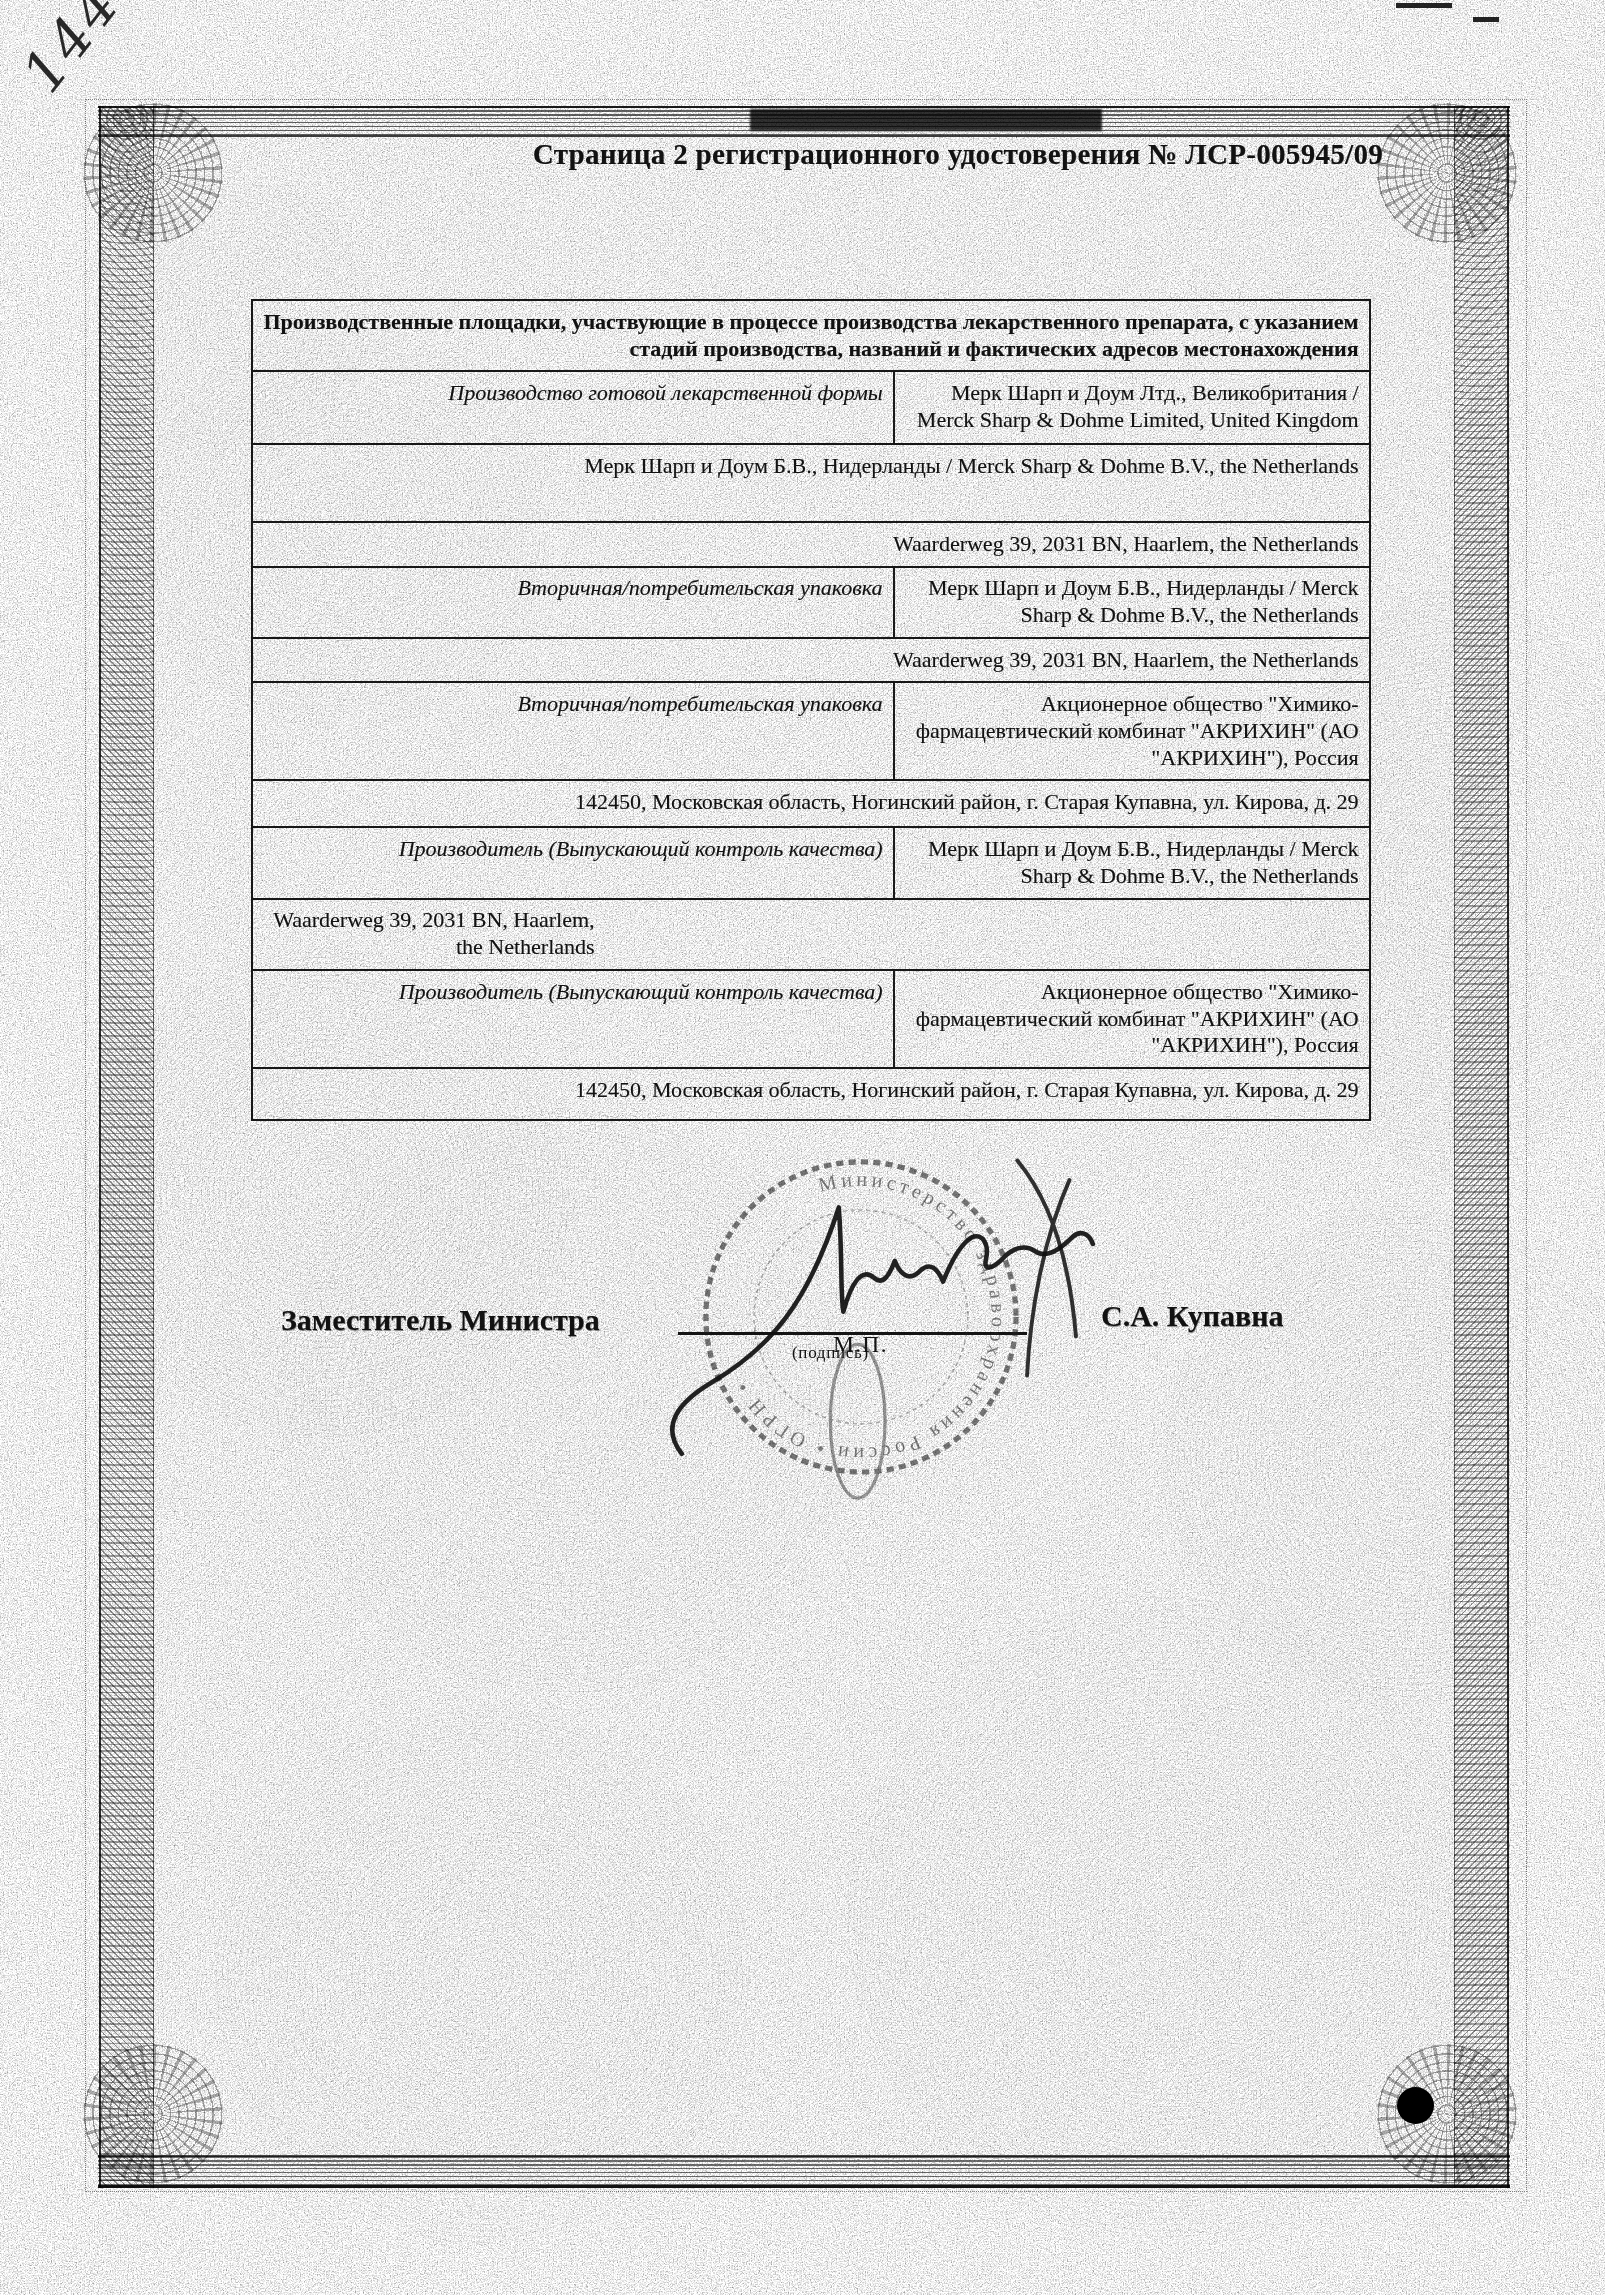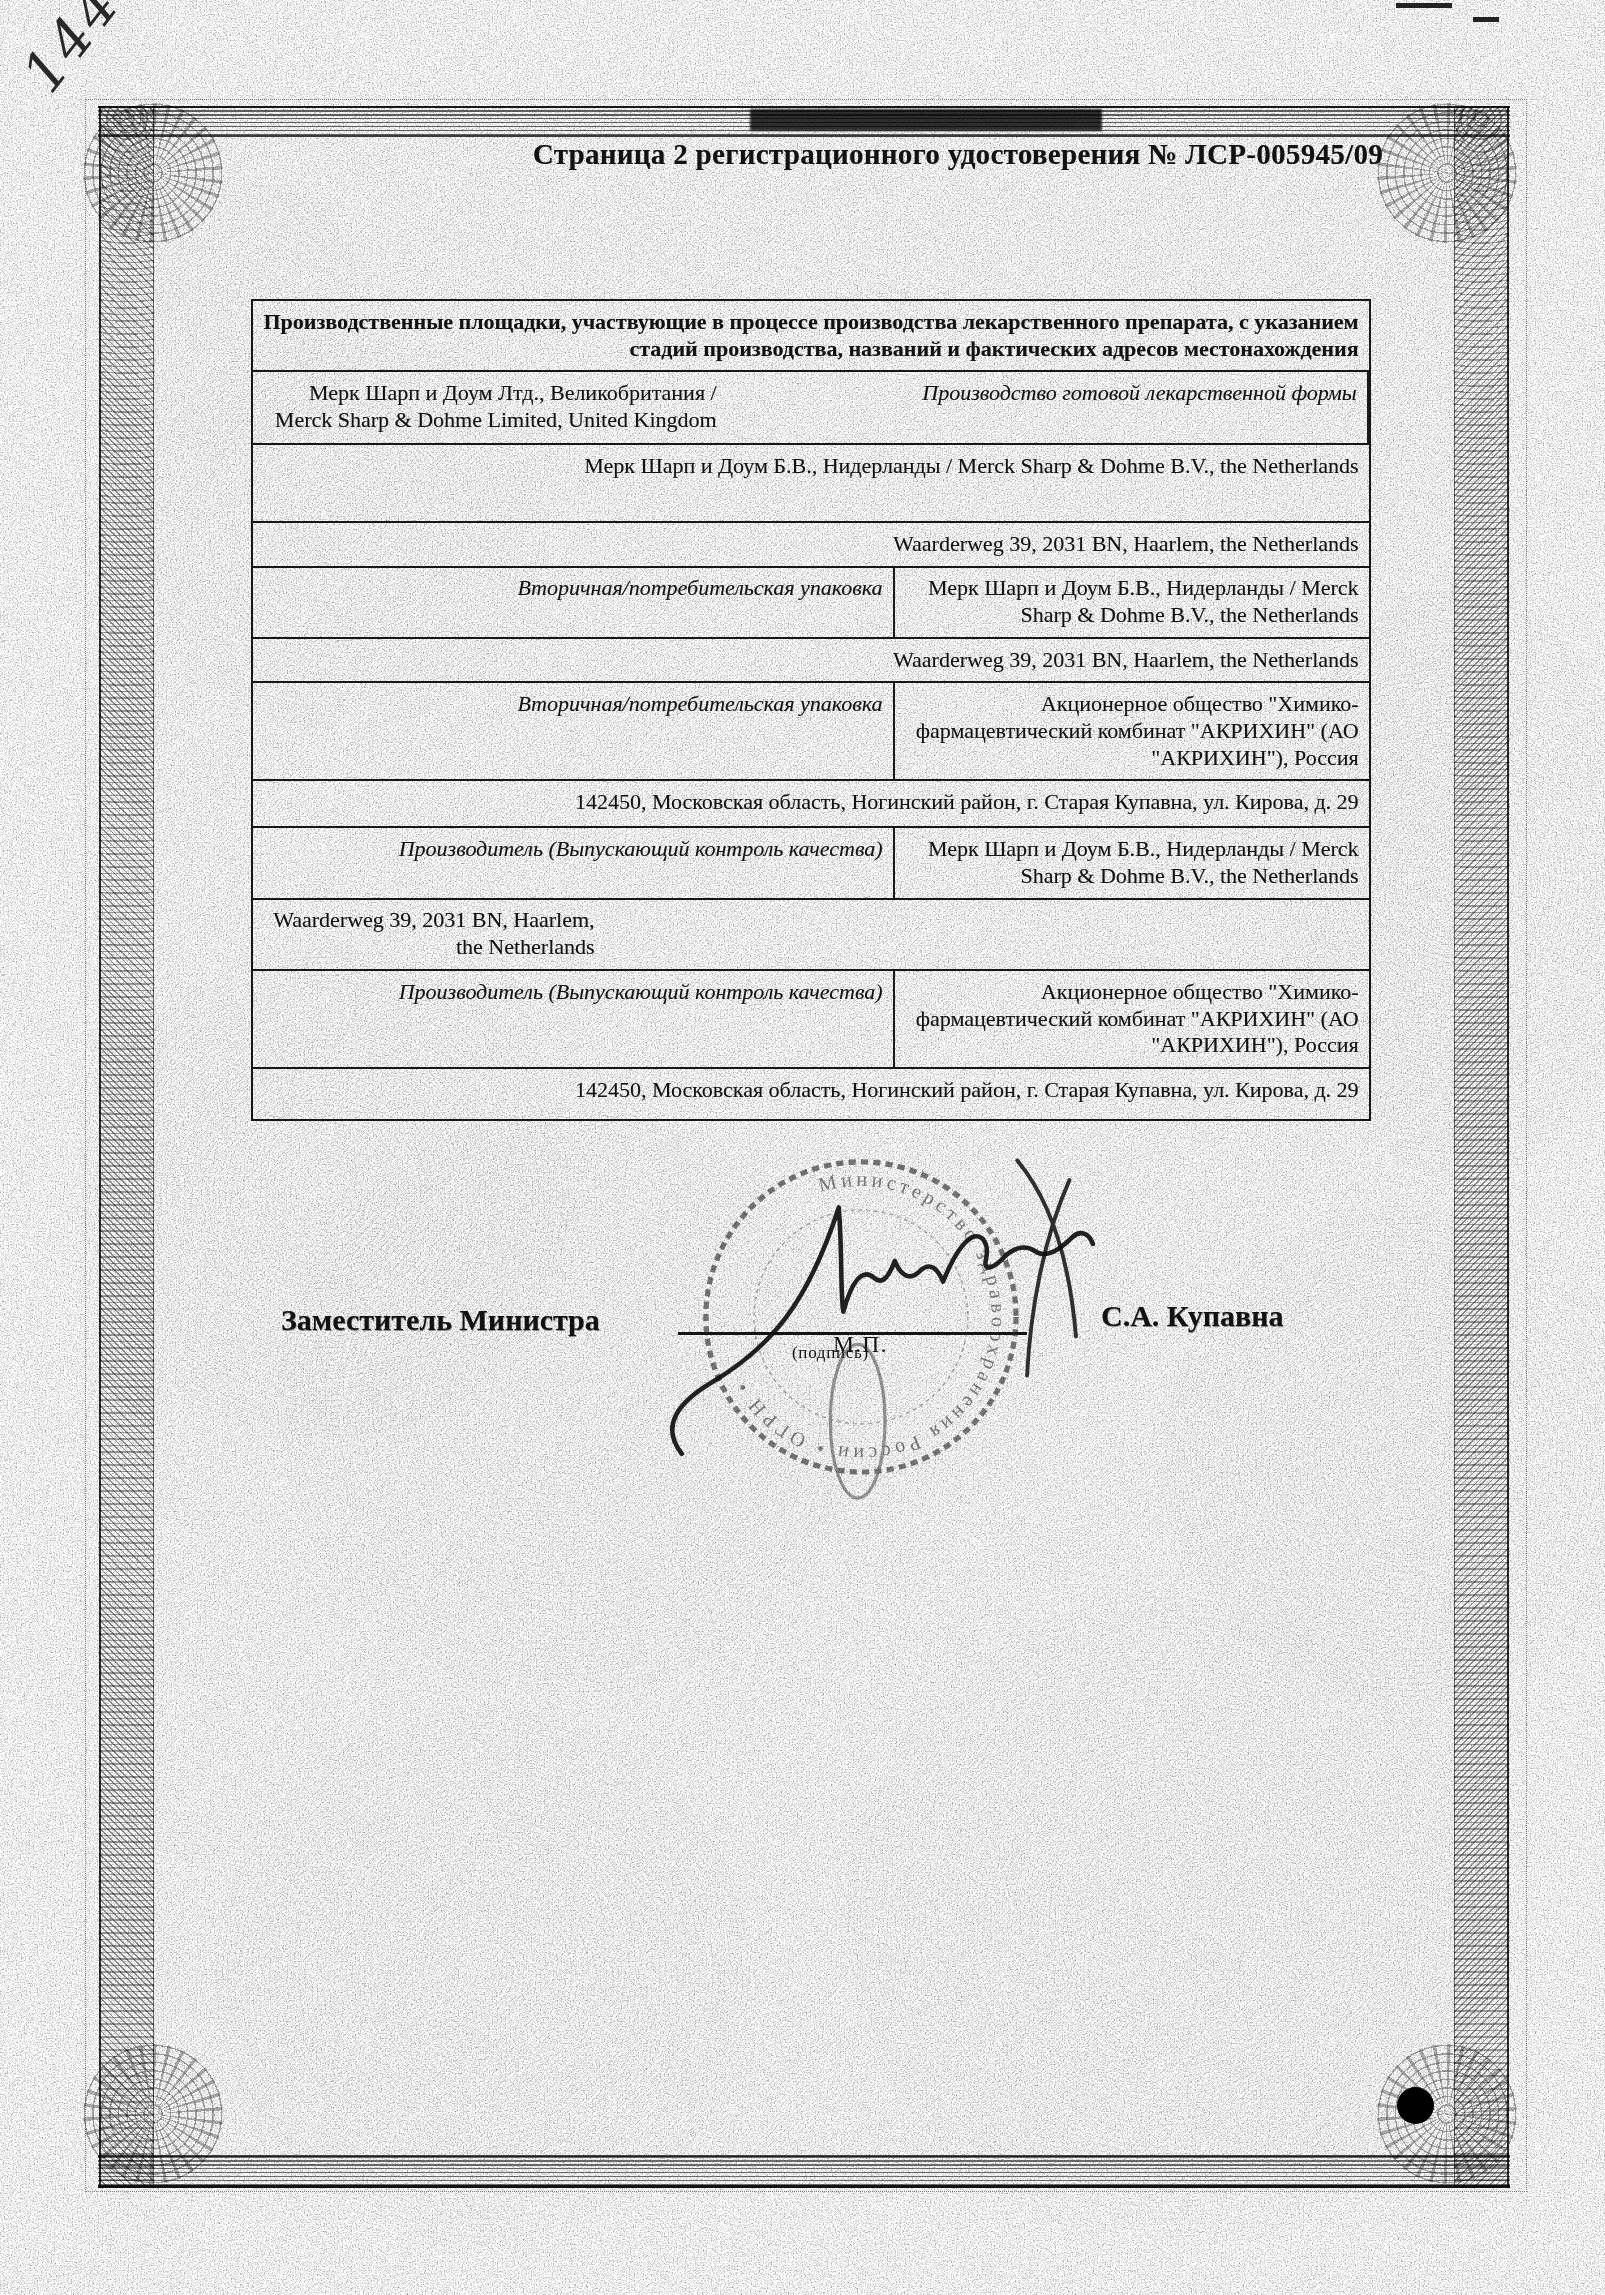--- a/index.html
+++ b/index.html
@@ -156,22 +156,22 @@
   <div class="handwritten-num">144</div>
 
   <div class="doc-title">Страница 2 регистрационного удостоверения № ЛСР-005945/09</div>
 
   <div class="sites-table">
     <div class="tr th h107">
       <div class="td full">Производственные площадки, участвующие в процессе производства лекарственного препарата, с указанием стадий производства, названий и фактических адресов местонахождения</div>
     </div>
 
     <div class="tr h112">
+      <div class="td stage">Производство готовой лекарственной формы</div>
       <div class="td comp">Мерк Шарп и Доум Лтд., Великобритания / Merck Sharp &amp; Dohme Limited, United Kingdom</div>
-      <div class="td stage">Производство готовой лекарственной формы</div>
     </div>
 
     <div class="tr h119">
       <div class="td comp">Мерк Шарп и Доум Б.В., Нидерланды / Merck Sharp &amp; Dohme B.V., the Netherlands</div>
     </div>
     <div class="tr h67">
       <div class="td full">Waarderweg 39, 2031 BN, Haarlem, the Netherlands</div>
     </div>
 
     <div class="tr h107">

